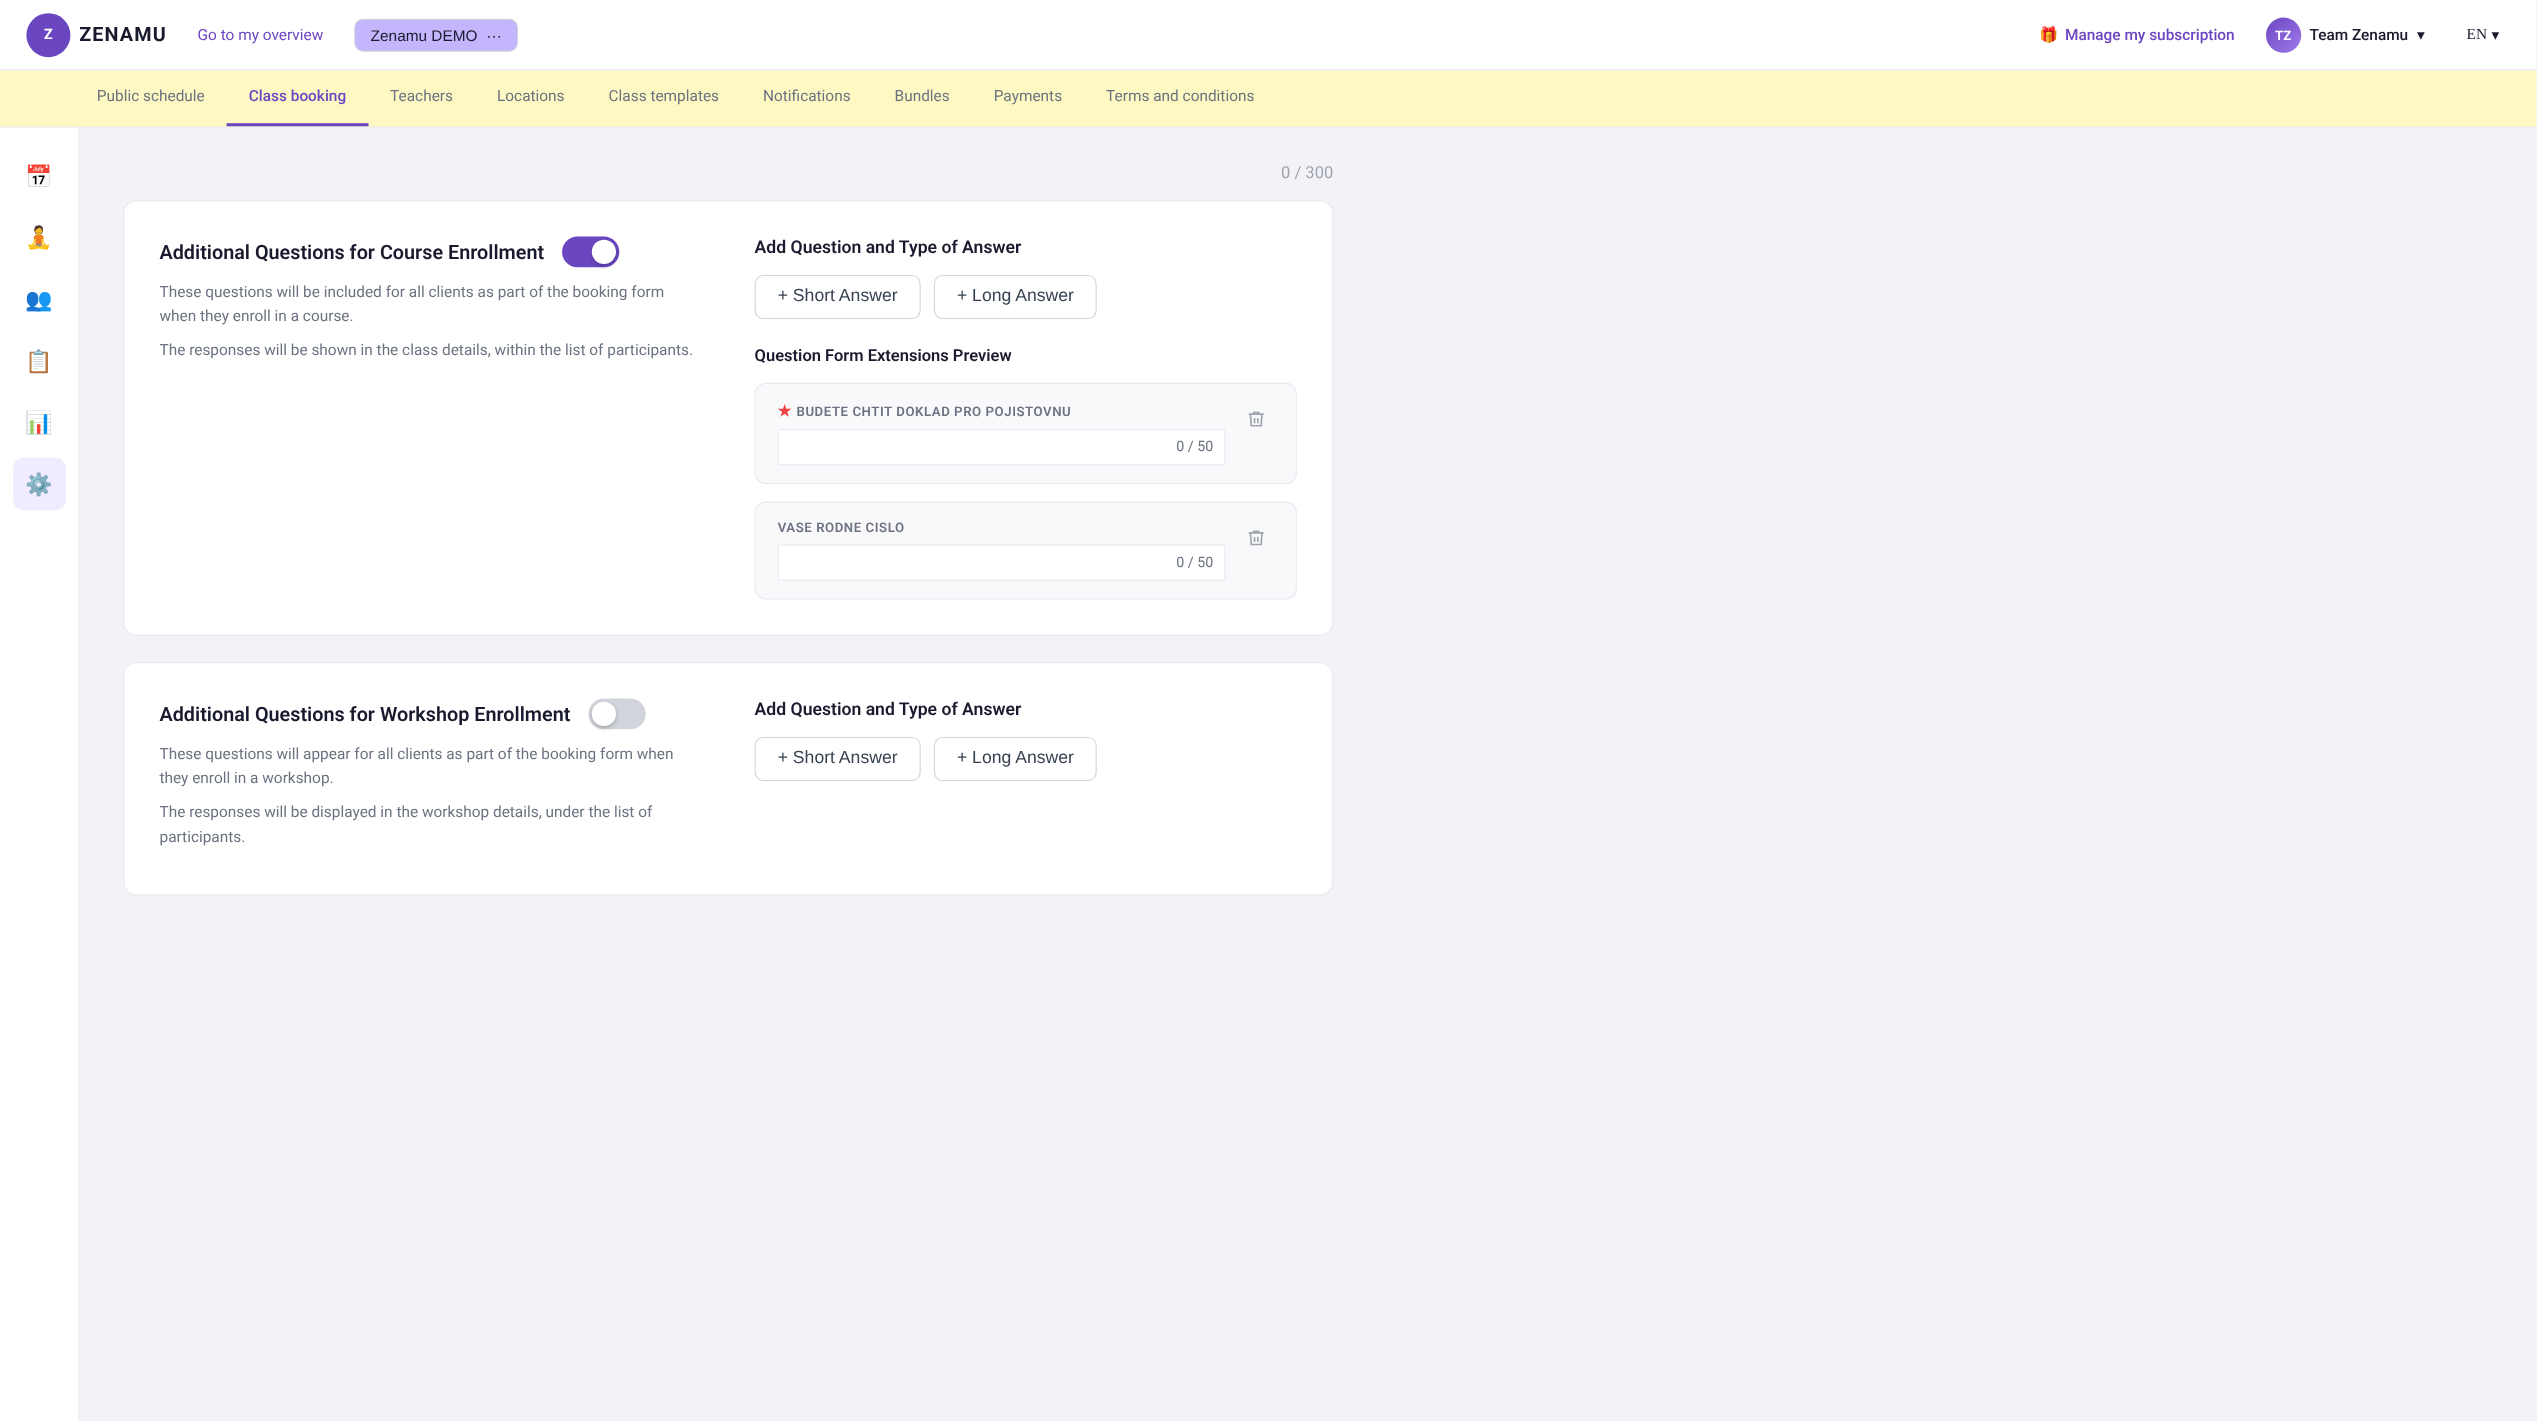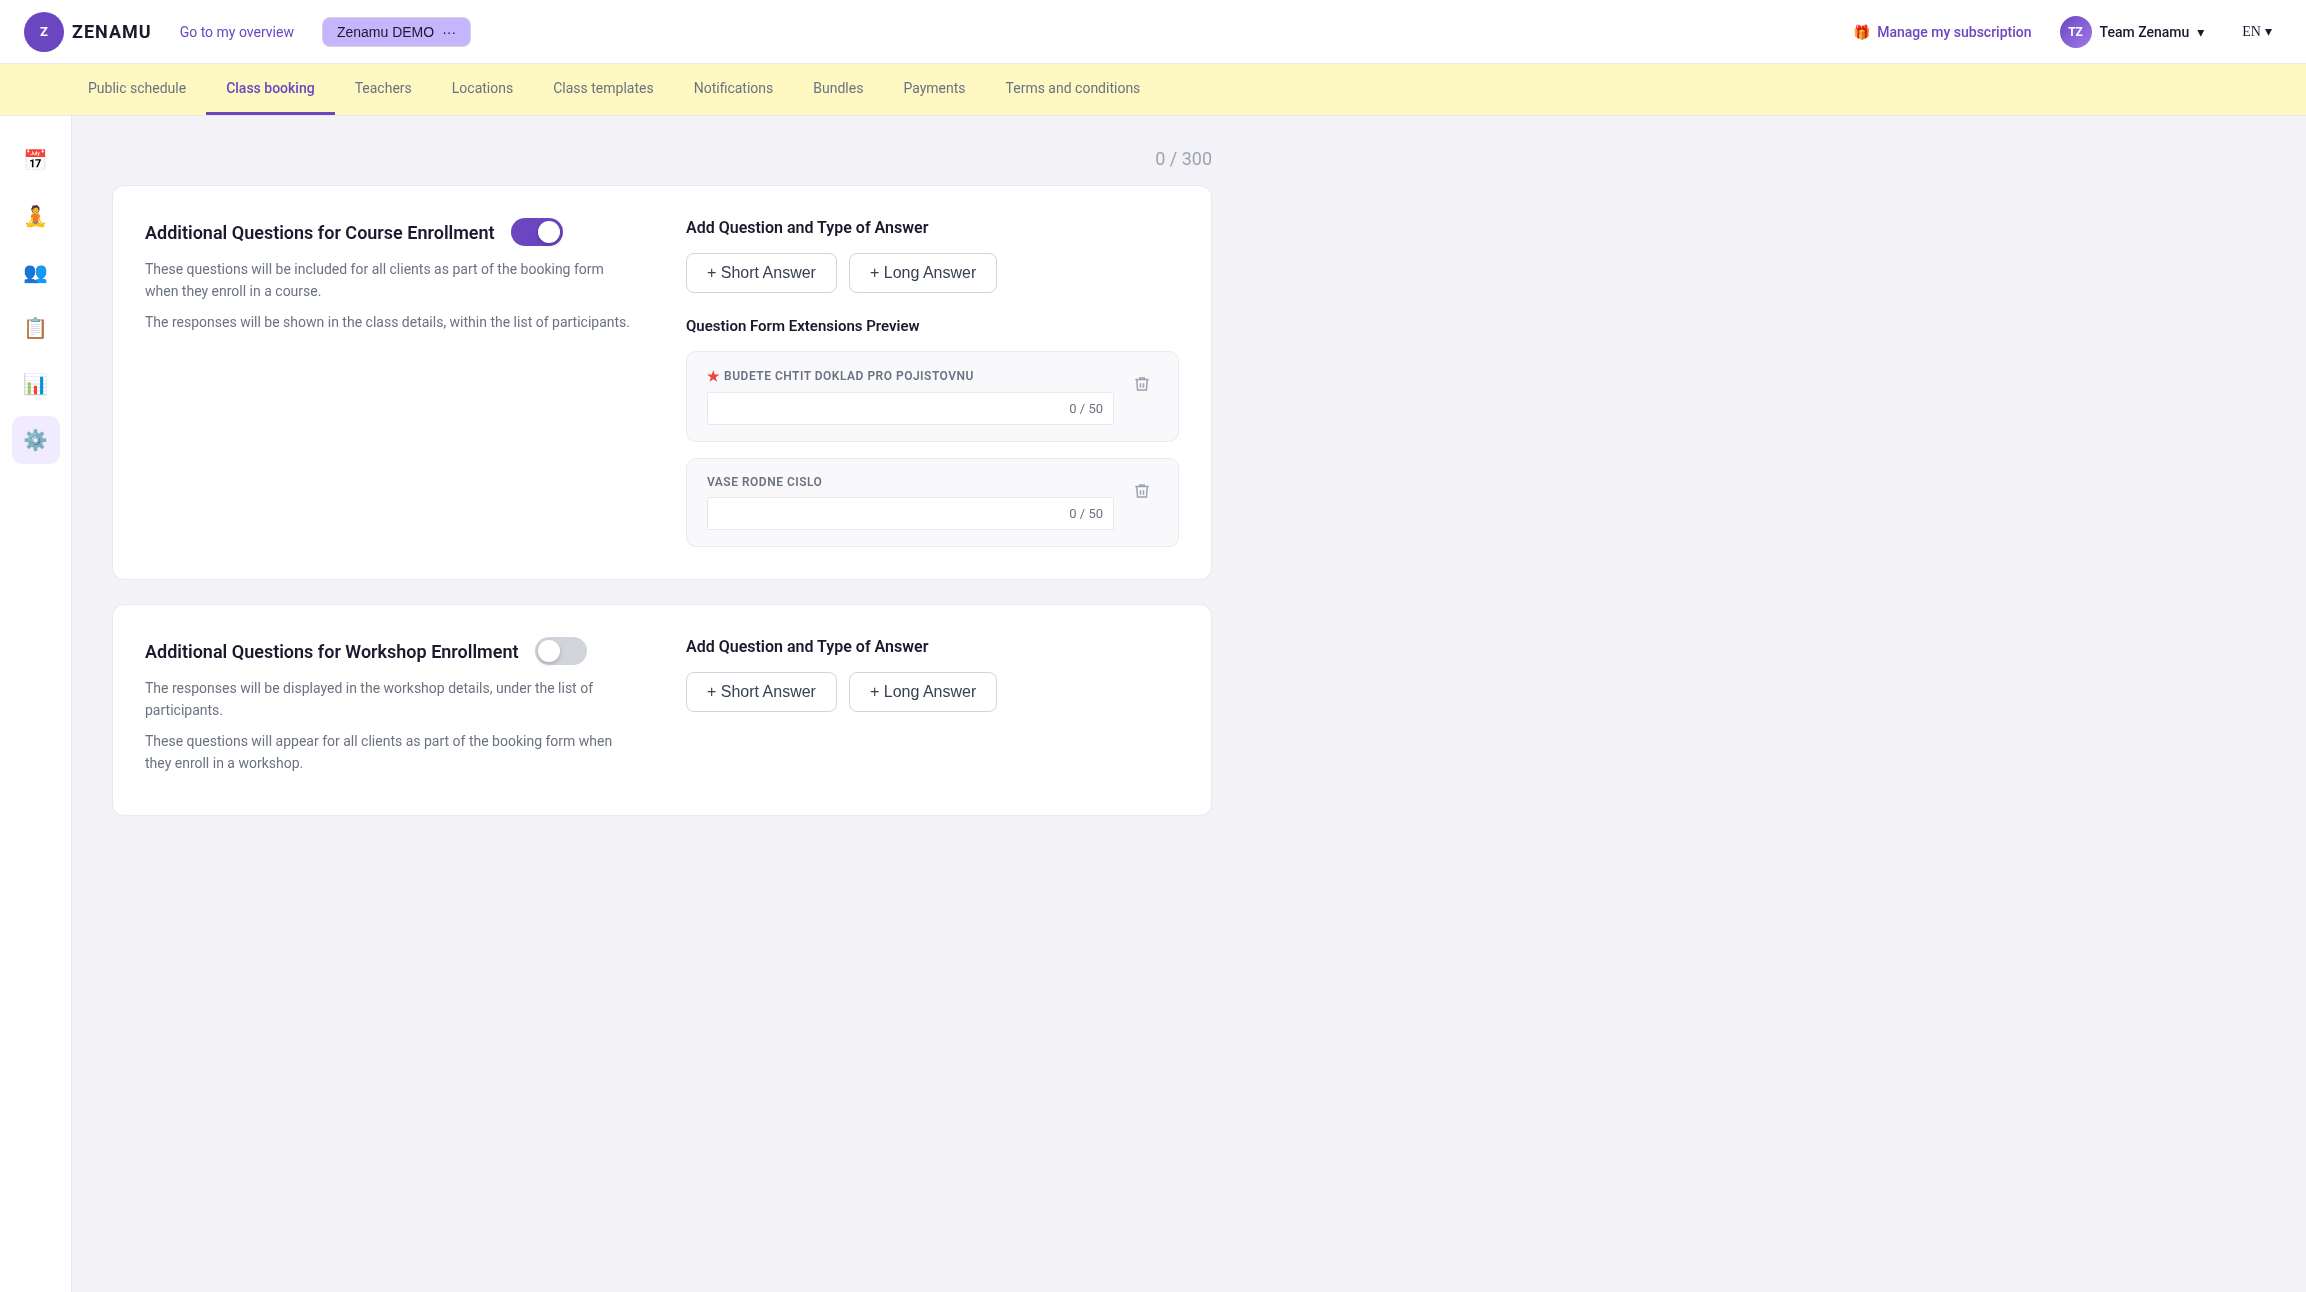--- a/index.html
+++ b/index.html
@@ -177,21 +177,21 @@
     }
 
     .content-area {
       padding: 32px 160px 32px 40px;
       max-width: 1300px;
     }
 
     .counter-row {
       text-align: right;
       color: #9ca3af;
-      font-size: 18px;
+      font-size: 15px;
       margin-bottom: 16px;
     }
 
     .section-card {
       background: #fff;
       border-radius: 12px;
       padding: 32px;
       margin-bottom: 24px;
       border: 1px solid #e8e8f0;
     }
@@ -509,22 +509,22 @@
             <div class="section-title">
               <span>Additional Questions for Workshop Enrollment</span>
 
               <div class="toggle-switch">
                 <div class="toggle-track">
                   <div class="toggle-thumb off"></div>
                 </div>
               </div>
             </div>
             <div class="section-desc">
+              <p>These questions will appear for all clients as part of the booking form when they enroll in a workshop.</p>
               <p>The responses will be displayed in the workshop details, under the list of participants.</p>
-              <p>These questions will appear for all clients as part of the booking form when they enroll in a workshop.</p>
             </div>
           </div>
 
           <div class="section-right">
             <div class="add-question-title">Add Question and Type of Answer</div>
             <div class="add-question-btns">
               <button class="add-btn">+ Short Answer</button>
               <button class="add-btn">+ Long Answer</button>
             </div>
           </div>

